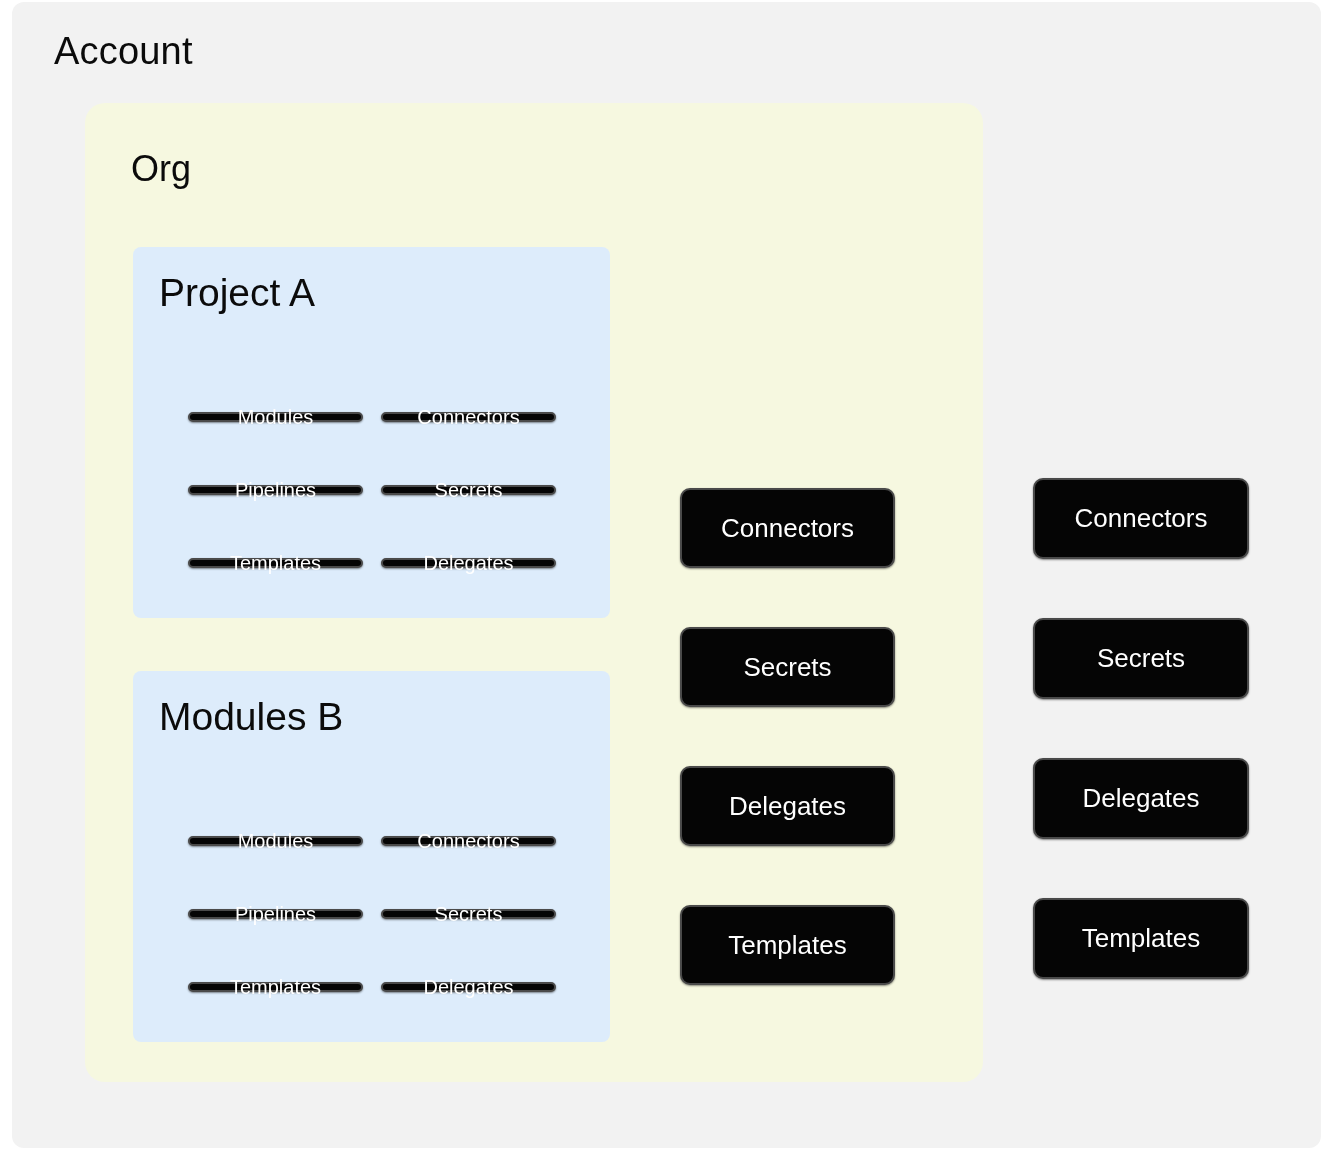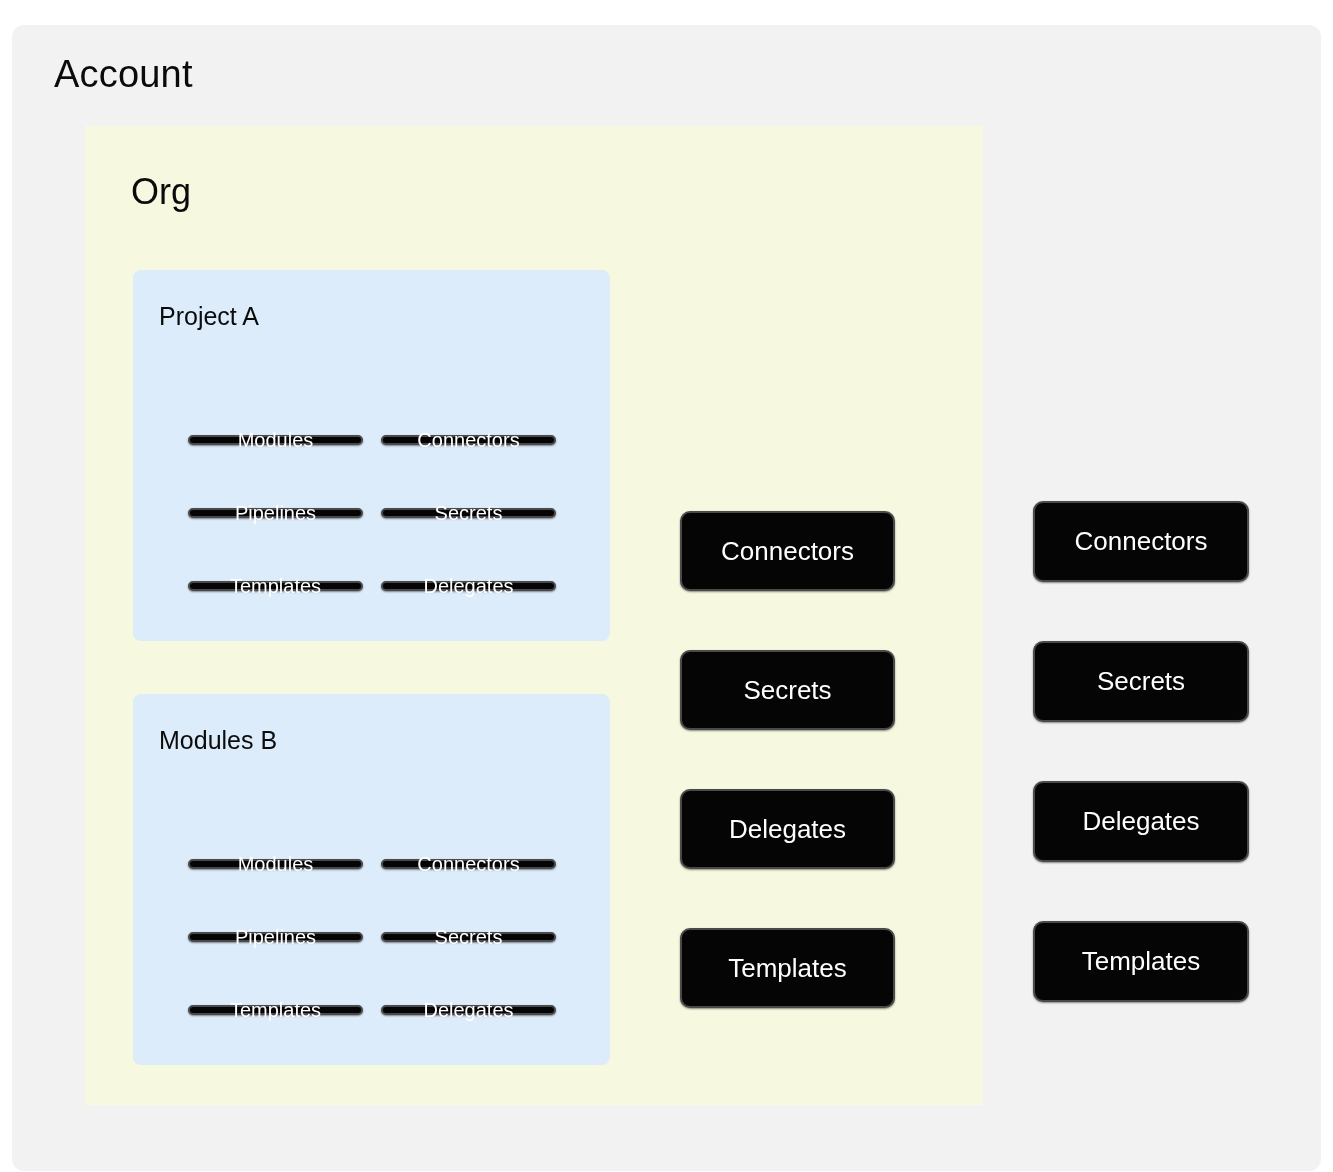--- a/index.html
+++ b/index.html
@@ -11,21 +11,21 @@
     width: 1333px;
     height: 1172px;
     font-family: "Liberation Sans", sans-serif;
     overflow: hidden;
   }
 
   
   #canvas {
     position: absolute;
     left: 12px;
-    top: 25px;
+    top: 2px;
     width: 1309px;
     height: 1146px;
     background: #f2f2f2;
     border-radius: 12px;
   }
 
   
   #account-title {
     position: absolute;
     left: 42px;
@@ -39,21 +39,21 @@
   }
 
   
   #org-box {
     position: absolute;
     left: 73px;
     top: 101px;
     width: 898px;
     height: 979px;
     background: #f6f8e0;
-    border-radius: 0;
+    border-radius: 20px;
   }
   #org-title {
     position: absolute;
     left: 46px;
     top: 44px;
     font-size: 36px;
     line-height: 44px;
     color: #0b0b0b;
     font-weight: 400;
     white-space: nowrap;
@@ -68,21 +68,21 @@
     background: #ddecfb;
     border-radius: 8px;
   }
   #project-a-box { top: 144px; }
   #project-b-box { top: 568px; }
 
   .project-title {
     position: absolute;
     left: 26px;
     top: 26px;
-    font-size: 25px;
+    font-size: 39px;
     line-height: 40px;
     color: #0b0b0b;
     font-weight: 400;
     white-space: nowrap;
   }
 
   .project-grid {
     position: absolute;
     left: 55px;
     top: 117px;

